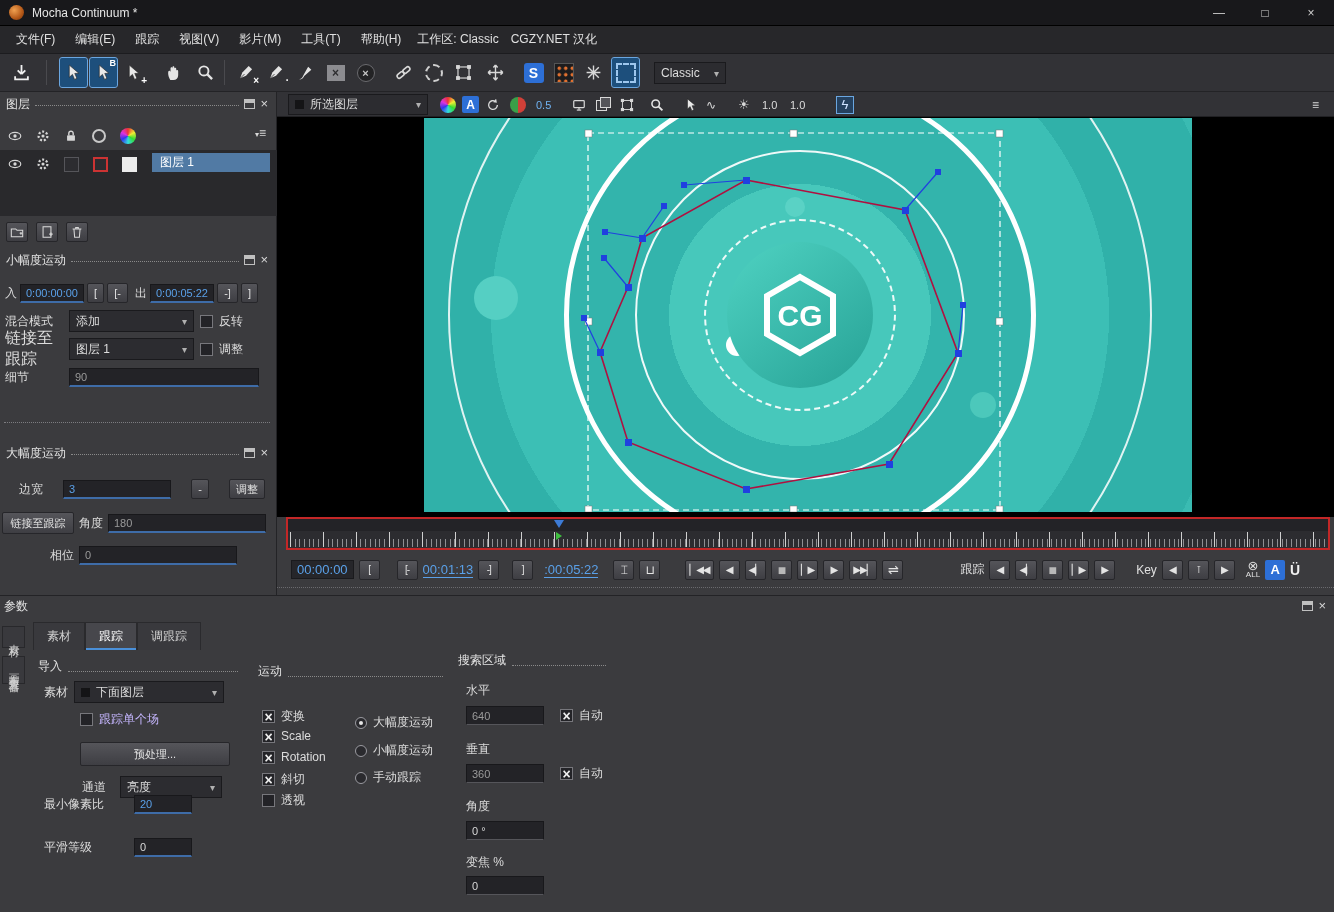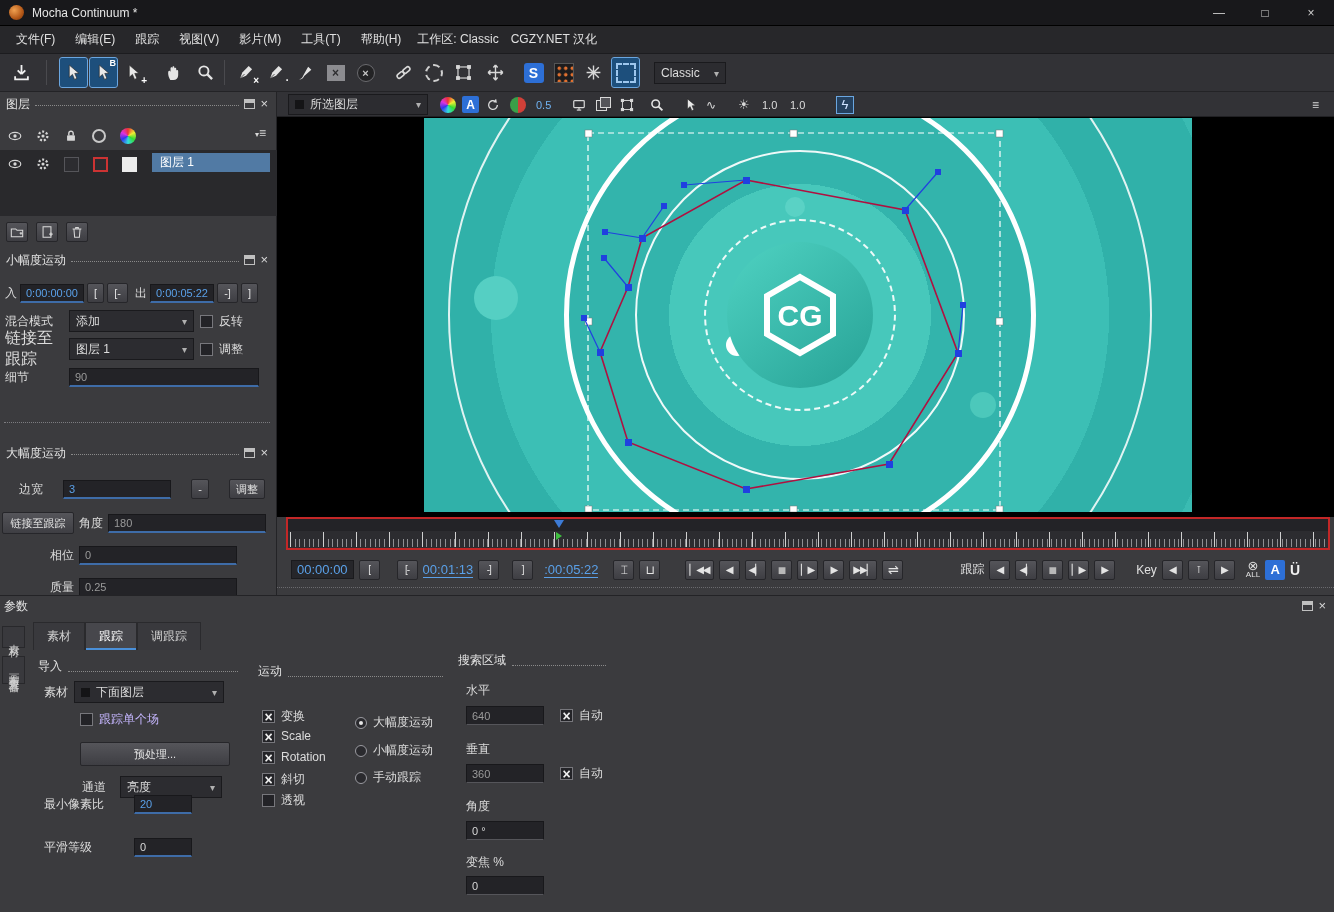--- a/index.html
+++ b/index.html
@@ -457,24 +457,20 @@
       <span class="btn" style="width:18px">+</span>
     </div>
     <div class="lrow" style="top:419px;left:2px;gap:5px">
       <span class="btn" style="width:72px;height:22px">链接至跟踪</span>
       <span class="lbl">角度</span>
       <span class="fld gray" style="width:158px">180</span>
     </div>
     <div class="lrow" style="top:451px;left:2px;gap:5px">
       <span class="lbl" style="width:72px;text-align:right">相位</span>
       <span class="fld gray" style="width:158px">0</span>
-    </div>
-    <div class="lrow" style="top:483px;left:2px;gap:5px">
-      <span class="lbl" style="width:72px;text-align:right">质量</span>
-      <span class="fld gray" style="width:158px">0.25</span>
     </div>
   </div>
 
   <div class="viewer-bar">
     <div class="dd abs" style="left:11px;top:2px;width:140px;height:21px">
       <span style="width:9px;height:9px;background:#141416;margin-right:6px"></span>
       <span class="txt">所选图层</span>
     </div>
     <div class="vb" style="left:163px">
         <span class="colorwheel"></span>

